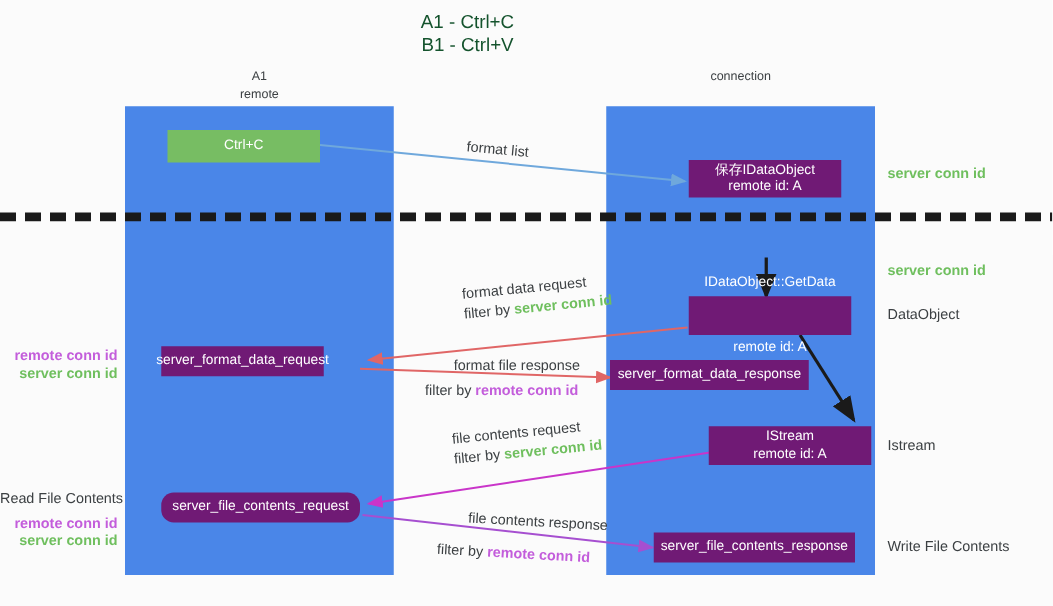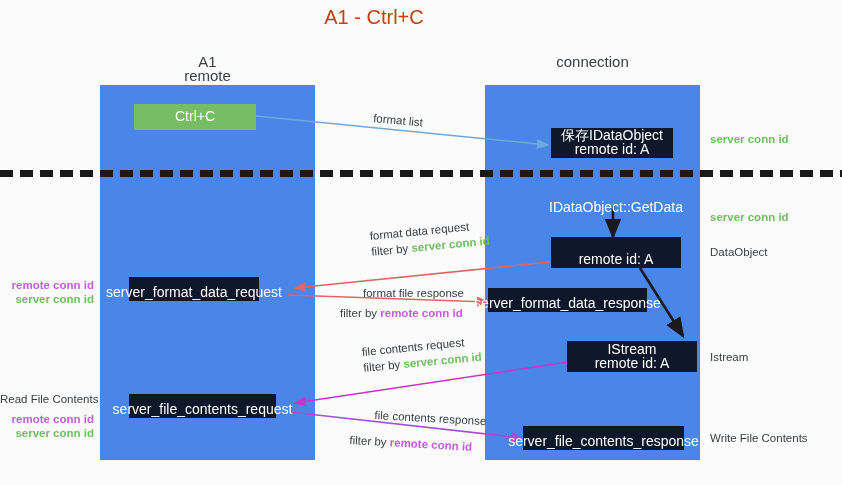--- a/index.html
+++ b/index.html
@@ -18,40 +18,40 @@
     overflow: hidden;
   }
 
   
   .title {
     position: absolute;
     left: 0;
     top: 8px;
     width: 748px;
     text-align: center;
-    font-size: 20px;
-    color: #c2410c;
+    font-size: 15px;
+    color: #14532d;
     line-height: 19px;
   }
 
   
   .lane {
     position: absolute;
     background: #4a86e8;
     top: 85px;
     height: 375px;
   }
   .lane-a { left: 100px; width: 215px; }
   .lane-b { left: 485px; width: 215px; }
 
   .lane-head {
     position: absolute;
     top: 55px;
     text-align: center;
-    font-size: 15px;
+    font-size: 10px;
     color: #3c4043;
     line-height: 14px;
   }
   .lane-head-a { left: 100px; width: 215px; }
   .lane-head-b { left: 485px; width: 215px; }
 
   
   .divider {
     position: absolute;
     left: 0;
@@ -66,27 +66,27 @@
 
   
   .box {
     position: absolute;
     box-sizing: border-box;
     display: flex;
     flex-direction: column;
     align-items: center;
     justify-content: center;
     color: #ffffff;
-    font-size: 14px;
+    font-size: 11px;
     line-height: 13.5px;
     text-align: center;
     padding: 2px 0;
   }
   .box.green { background: #6aa84f; background: #77bd63; }
-  .box.orange { background: #0f172a; justify-content: flex-end; }
+  .box.orange { background: #701a75; }
   .box .l2 { display: block; }
 
   
   .side-label {
     position: absolute;
     font-size: 11.5px;
     line-height: 14px;
     color: #3c4043;
     white-space: nowrap;
   }
@@ -114,20 +114,21 @@
     pointer-events: none;
   }
 </style>
 </head>
 <body>
 
 <div id="canvas">
 
   <div class="title">
     <div>A1 - Ctrl+C</div>
+    <div>B1 - Ctrl+V</div>
   </div>
 
   <div class="lane-head lane-head-a">
     <div>A1</div>
     <div>remote</div>
   </div>
   <div class="lane-head lane-head-b">
     <div>connection</div>
   </div>
 
@@ -191,21 +192,21 @@
 
   <div class="box orange" style="left:488px; top:288px; width:159px; height:24px;">
     <span>server_format_data_response</span>
   </div>
 
   <div class="box orange" style="left:567px; top:341px; width:130px; height:31px;">
     <span>IStream</span>
     <span class="l2">remote id: A</span>
   </div>
 
-  <div class="box orange" style="left:129px; top:394px; width:147px; height:24px;">
+  <div class="box orange" style="left:129px; top:394px; width:159px; height:24px;border-radius:10px;">
     <span>server_file_contents_request</span>
   </div>
 
   <div class="box orange" style="left:523px; top:426px; width:161px; height:24px;">
     <span>server_file_contents_response</span>
   </div>
 
   <div class="side-label right c-server" style="left:710px; top:132px;">server conn id</div>
 
   <div class="side-label right c-server" style="left:710px; top:210px;">server conn id</div>

